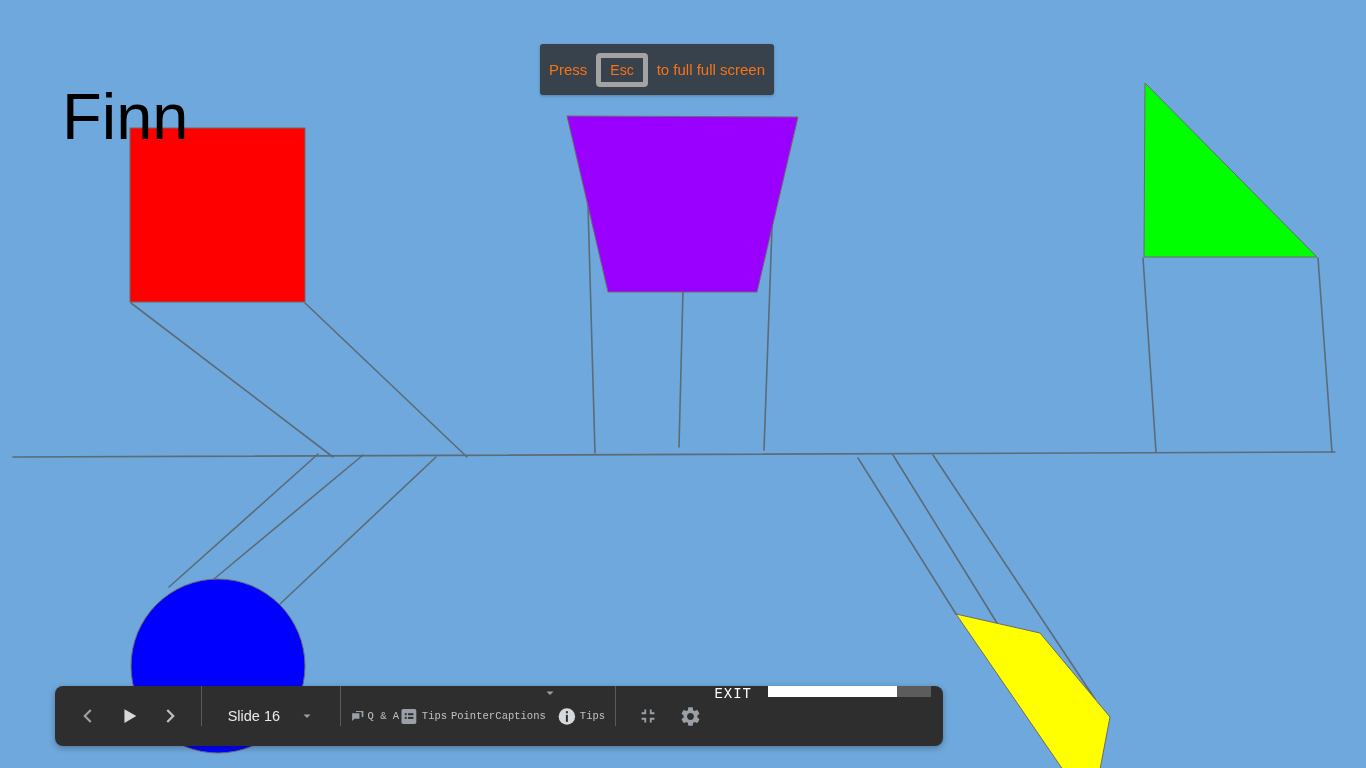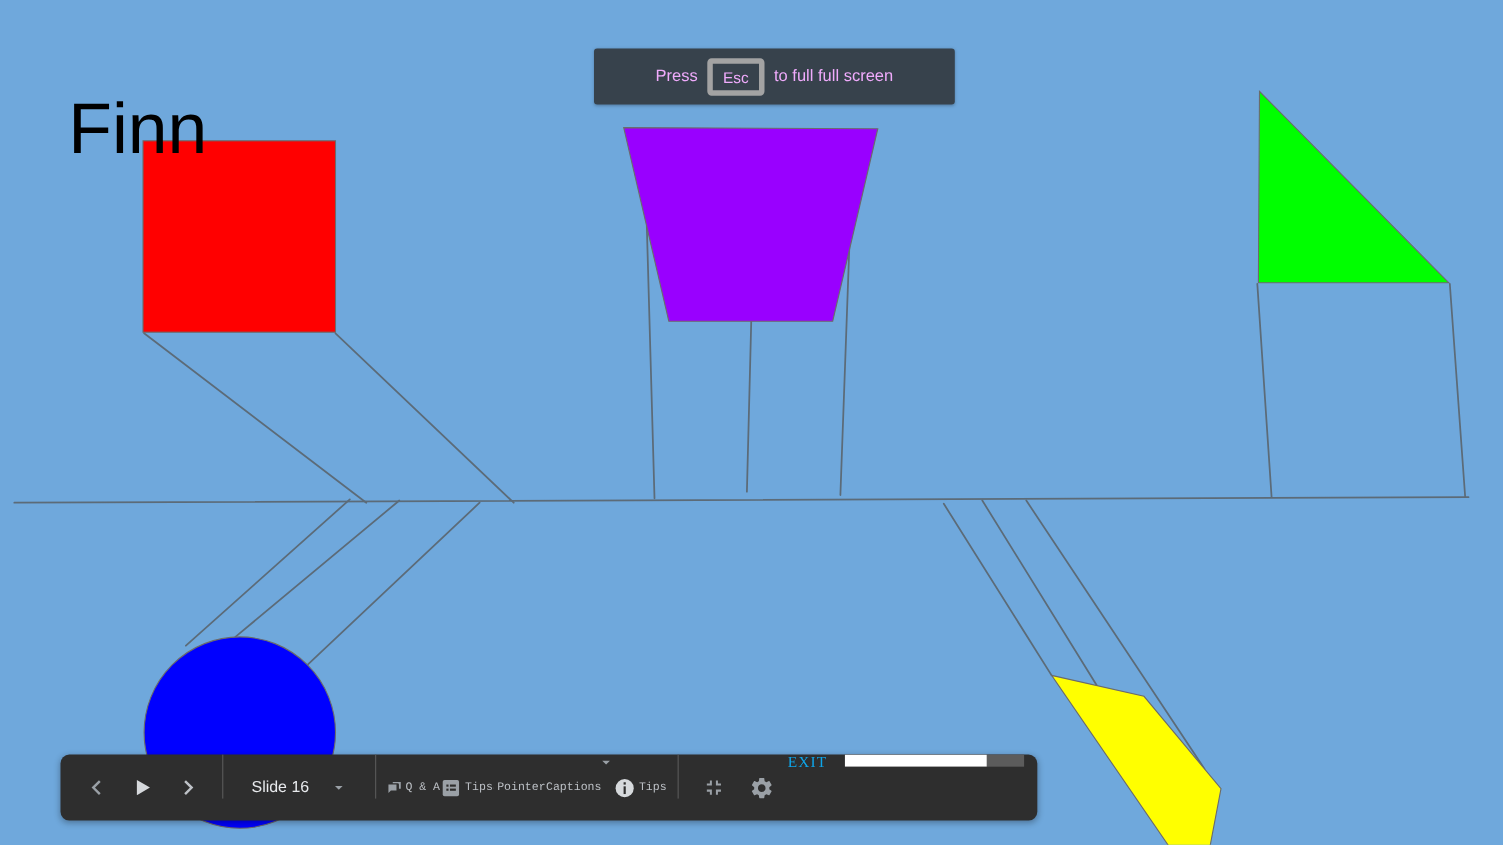--- a/index.html
+++ b/index.html
@@ -12,24 +12,24 @@
   
   #slide-canvas { position:absolute; inset:0; }
   #diagram-svg { position:absolute; left:0; top:0; }
   #slide-title {
     position:absolute; left:62px; top:84px;
     font-size:65px; line-height:1; color:#000; z-index:3;
     letter-spacing:0px;
   }
   
   #fullscreen-toast {
-    position:absolute; left:540px; top:44px; width:328px; height:51px;
+    position:absolute; left:540px; top:44px; width:234px; height:51px;
     background:#37424c; border-radius:3px; z-index:5;
     display:flex; align-items:center; justify-content:center; gap:9px;
-    color:#f0abfc; font-size:15px;
+    color:#f97316; font-size:15px;
     box-shadow:0 1px 3px rgba(0,0,0,.25);
   }
   #fullscreen-toast .esc-key {
     border:5px solid #a3a3a3; border-radius:4px;
     padding:5px 9px; font-size:14px; line-height:1;
   }
   
   #presenter-toolbar {
     position:absolute; left:55px; top:686px; width:888px; height:60px;
     background:#2e2e2e; border-radius:8px; z-index:10;
@@ -45,22 +45,22 @@
   .tb-divider { width:1px; height:40px; background:#5a5a5a; margin:0 10px; flex:none; }
   #slide-selector {
     display:flex; align-items:center; gap:20px; padding:0 16px; height:60px; cursor:pointer;
   }
   #slide-selector .slide-label { font-size:14.5px; color:#e8eaed; white-space:nowrap; }
   .tool-btn { width:48px; gap:3px; }
   .tool-btn .tb-label { font-size:10.5px; color:#bdc1c6; white-space:nowrap;font-family:Liberation Mono, monospace; }
   .caret { flex:none; cursor:pointer; }
   #exit-button {
     background:none; border:none; cursor:pointer;
-    font-family:Liberation Serif, serif;
-    font-size:14px; letter-spacing:1px; color:#0ea5e9; margin:0 6px 0 2px;
+    font-family:Liberation Mono, monospace;
+    font-size:14px; letter-spacing:1px; color:#ffffff; margin:0 6px 0 2px;
   }
   #progress-bar {
     width:163px; height:11px; background:#5c5c5c; margin-left:10px; flex:none;
     position:relative; overflow:hidden;
   }
   #progress-fill { height:100%; background:#fff; }
   svg { display:block; }
 </style>
 </head>
 <body style="background: rgb(111, 168, 220);">

